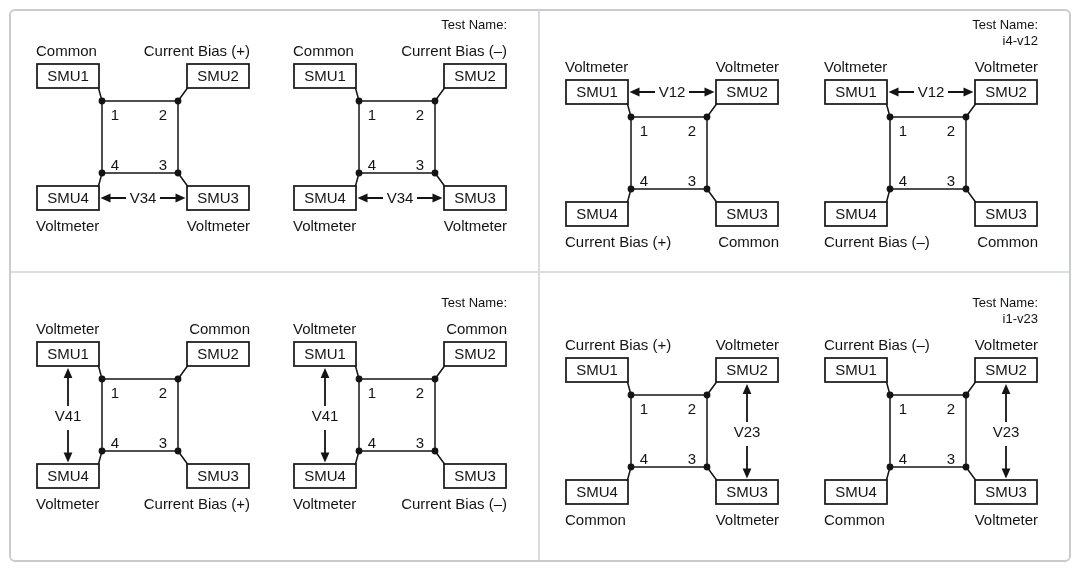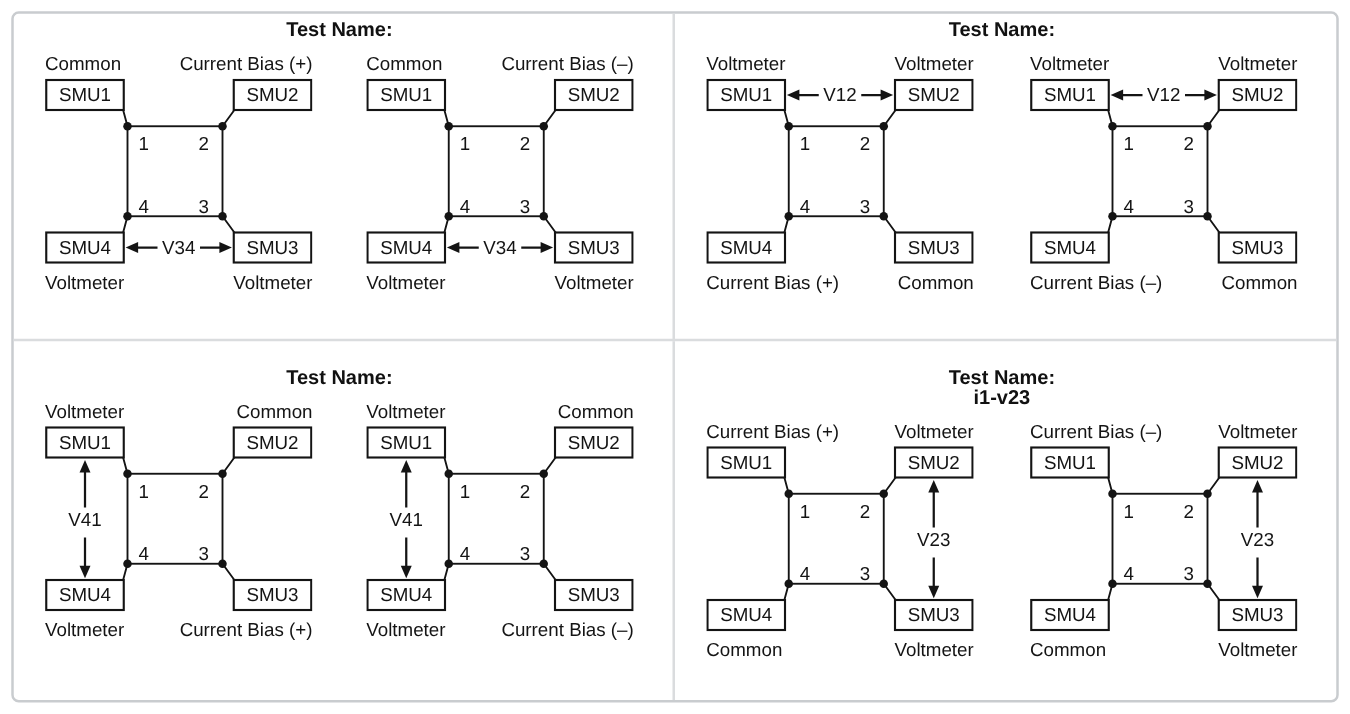--- a/index.html
+++ b/index.html
@@ -4,21 +4,21 @@
 <style>
   html,body{margin:0;padding:0;background:#ffffff;}
   .page{width:1080px;height:571px;box-sizing:border-box;padding:9px;background:#ffffff;
         font-family:"Liberation Sans",sans-serif;color:#141414;}
   .panel{width:100%;height:100%;box-sizing:border-box;border:2px solid #c9cccf;border-radius:6px;
          display:grid;grid-template-columns:1fr 1fr;grid-template-rows:262px 1fr;background:#fff;}
   .quad{box-sizing:border-box;padding:6px 31px 0 25px;}
   .quad.b-right{border-right:2px solid #dadcde;}
   .quad.b-bottom{border-bottom:2px solid #dadcde;}
   .quad.bottom{padding-top:22px;}
-  .test-title{text-align:center;font-weight:bold;font-size:16px;line-height:16px;color:#111;}
+  .test-title{text-align:right;font-weight:normal;font-size:13px;line-height:16px;color:#111;}
   .dgm-row{display:flex;justify-content:space-between;margin-top:7px;}
   svg text{font-family:"Liberation Sans",sans-serif;font-size:15px;fill:#141414;}
   .box{fill:#fff;stroke:#141414;stroke-width:1.7;}
   .sq{fill:none;stroke:#141414;stroke-width:1.5;}
   .wire{stroke:#141414;stroke-width:1.5;fill:none;}
   .dot{fill:#141414;stroke:none;}
   .arr{stroke:#141414;stroke-width:1.8;fill:none;}
   .ah{fill:#141414;stroke:none;}
 </style>
 </head>
@@ -89,20 +89,21 @@
           <polygon class="ah" points="64.5,158 74.5,153.6 74.5,162.4"></polygon>
           <polygon class="ah" points="149.5,158 139.5,153.6 139.5,162.4"></polygon>
           <text x="107" y="163" text-anchor="middle">V34</text>
         </svg>
       </div>
     </div>
 
     <div class="quad b-bottom">
       <div class="test-title">
         <div>Test Name:</div>
+        <div>i4-v12</div>
       </div>
       <div class="dgm-row">
 
         <svg width="214" height="196" viewBox="0 0 214 196">
           <text x="0" y="16">Voltmeter</text>
           <text x="214" y="16" text-anchor="end">Voltmeter</text>
           <rect class="box" x="1" y="24" width="62" height="24"></rect>
           <text x="32" y="41" text-anchor="middle">SMU1</text>
           <rect class="box" x="151" y="24" width="62" height="24"></rect>
           <text x="182" y="41" text-anchor="middle">SMU2</text>

